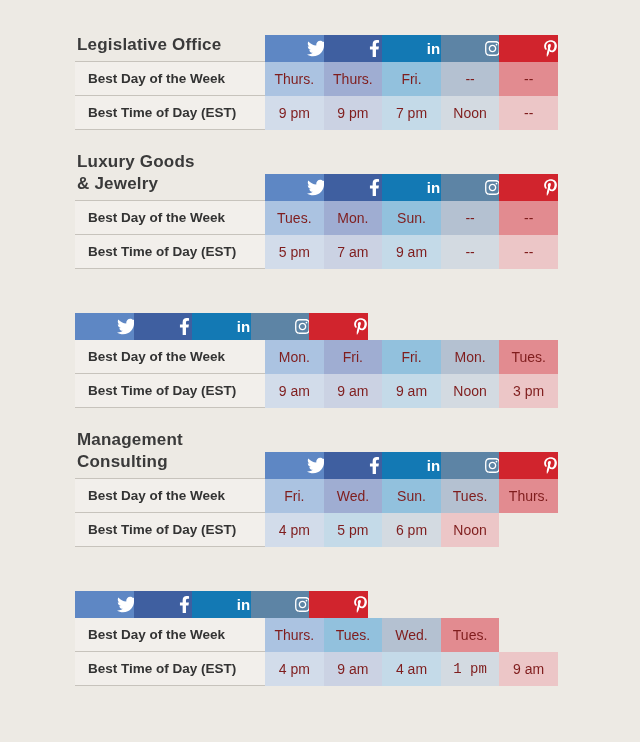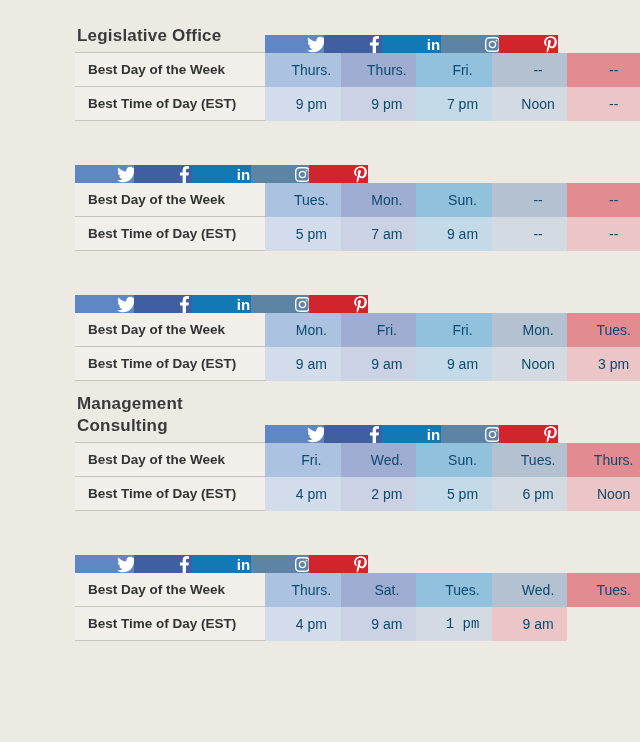--- a/index.html
+++ b/index.html
@@ -8,21 +8,21 @@
     background: #edeae4;
     font-family: "Liberation Sans", sans-serif;
     overflow: hidden;
   }
   #tables {
     padding-top: 35px;
     padding-left: 75px;
   }
   .industry { margin-bottom: 44px; }
   .row { display: flex; }
-  .row.header { height: 18px; }
+  .row.header { height: 27px; }
   .row.data { height: 34px; }
   .lbl {
     width: 190px;
     box-sizing: border-box;
     flex: 0 0 190px;
   }
   .lbl.title-cell {
     position: relative;
     border-bottom: 1px solid #c7c3bc;
   }
@@ -49,22 +49,21 @@
   }
   .cell {
     width: 58.6px;
     flex: 0 0 58.6px;
     display: flex;
     align-items: center;
     justify-content: center;
   }
   .data-cell {
     font-size: 14px;
-    color: #0c4a6e;
-    padding-left: 17px;
+    color: #7f1d1d;
   }
   .icon { display: flex; align-items: center; justify-content: center; margin-left: 44px; }
   .icon svg { display: block; }
   .li-text {
     color: #ffffff;
     font-weight: bold;
     font-size: 15px;
     line-height: 1;
   }
 </style>
@@ -123,20 +122,24 @@
         <div class="lbl data-lbl">Best Time of Day (EST)</div>
         <div class="cell data-cell" style="background: rgb(210, 220, 234);">9 pm</div>
         <div class="cell data-cell" style="background: rgb(203, 210, 227);">9 pm</div>
         <div class="cell data-cell" style="background: rgb(196, 218, 232);">7 pm</div>
         <div class="cell data-cell" style="background: rgb(211, 218, 225);">Noon</div>
         <div class="cell data-cell" style="background: rgb(236, 198, 199);">--</div>
       </div>
     </section>
     <section class="industry">
       <div class="row header">
+        <div class="lbl title-cell">
+          <span class="title-text">Luxury Goods
+&amp; Jewelry</span>
+        </div>
         <div class="cell icon-cell" style="background: rgb(94, 135, 196);">
           <span class="icon">
             <svg width="19" height="19" viewBox="0 0 512 512">
               <path fill="#ffffff" d="M459.37 151.716c.325 4.548.325 9.097.325 13.645 0 138.72-105.583 298.558-298.558 298.558-59.452 0-114.68-17.219-161.137-47.106 8.447.974 16.568 1.299 25.34 1.299 49.055 0 94.213-16.568 130.274-44.832-46.132-.975-84.792-31.188-98.112-72.772 6.498.974 12.995 1.624 19.818 1.624 9.421 0 18.843-1.3 27.614-3.573-48.081-9.747-84.143-51.98-84.143-102.985v-1.299c13.969 7.797 30.214 12.67 47.431 13.319-28.264-18.843-46.781-51.005-46.781-87.391 0-19.492 5.197-37.36 14.294-52.954 51.655 63.675 129.3 105.258 216.365 109.807-1.624-7.797-2.599-15.918-2.599-24.04 0-57.828 46.782-104.934 104.934-104.934 30.213 0 57.502 12.67 76.67 33.137 23.715-4.548 46.456-13.32 66.599-25.34-7.798 24.366-24.366 44.833-46.132 57.827 21.117-2.273 41.584-8.122 60.426-16.243-14.292 20.791-32.161 39.308-52.628 55.253z"></path>
             </svg>
           </span>
         </div>
         <div class="cell icon-cell" style="background: rgb(63, 95, 160);">
           <span class="icon">
             <svg width="11" height="17" viewBox="0 0 320 512">
@@ -278,21 +281,20 @@
         <div class="lbl data-lbl">Best Day of the Week</div>
         <div class="cell data-cell" style="background: rgb(171, 195, 225);">Fri.</div>
         <div class="cell data-cell" style="background: rgb(159, 173, 210);">Wed.</div>
         <div class="cell data-cell" style="background: rgb(146, 193, 221);">Sun.</div>
         <div class="cell data-cell" style="background: rgb(180, 193, 209);">Tues.</div>
         <div class="cell data-cell" style="background: rgb(226, 139, 144);">Thurs.</div>
       </div>
       <div class="row data">
         <div class="lbl data-lbl">Best Time of Day (EST)</div>
         <div class="cell data-cell" style="background: rgb(210, 220, 234);">4 pm</div>
-        <div class="cell data-cell" style="background: rgb(203, 210, 227);">2 pm</div>
         <div class="cell data-cell" style="background: rgb(196, 218, 232);">5 pm</div>
         <div class="cell data-cell" style="background: rgb(211, 218, 225);">6 pm</div>
         <div class="cell data-cell" style="background: rgb(236, 198, 199);">Noon</div>
       </div>
     </section>
     <section class="industry">
       <div class="row header">
         <div class="cell icon-cell" style="background: rgb(94, 135, 196);">
           <span class="icon">
             <svg width="19" height="19" viewBox="0 0 512 512">
@@ -323,26 +325,26 @@
           <span class="icon">
             <svg width="13" height="17" viewBox="0 0 384 512">
               <path fill="#ffffff" d="M204 6.5C101.4 6.5 0 74.9 0 185.6 0 256 39.6 296 63.6 296c9.9 0 15.6-27.6 15.6-35.4 0-9.3-23.7-29.1-23.7-67.8 0-80.4 61.2-137.4 140.4-137.4 68.1 0 118.5 38.7 118.5 109.8 0 53.1-21.3 152.7-90.3 152.7-24.9 0-46.2-18-46.2-43.8 0-37.8 26.4-74.4 26.4-113.4 0-66.2-93.9-54.2-93.9 25.8 0 16.8 2.1 35.4 9.6 50.7-13.8 59.4-42 147.9-42 209.1 0 18.9 2.7 37.5 4.5 56.4 3.4 3.8 1.7 3.4 6.9 1.5 50.4-69 48.6-82.5 71.4-172.8 12.3 23.4 44.1 36 69.3 36 106.2 0 153.9-103.5 153.9-196.8C384 71.3 298.2 6.5 204 6.5z"></path>
             </svg>
           </span>
         </div>
       </div>
       <div class="row data">
         <div class="lbl data-lbl">Best Day of the Week</div>
         <div class="cell data-cell" style="background: rgb(171, 195, 225);">Thurs.</div>
-        <div class="cell data-cell" style="background: rgb(159, 173, 210);">Sat.</div>
         <div class="cell data-cell" style="background: rgb(146, 193, 221);">Tues.</div>
         <div class="cell data-cell" style="background: rgb(180, 193, 209);">Wed.</div>
         <div class="cell data-cell" style="background: rgb(226, 139, 144);">Tues.</div>
       </div>
       <div class="row data">
         <div class="lbl data-lbl">Best Time of Day (EST)</div>
         <div class="cell data-cell" style="background: rgb(210, 220, 234);">4 pm</div>
         <div class="cell data-cell" style="background: rgb(203, 210, 227);">9 am</div>
+        <div class="cell data-cell" style="background: rgb(196, 218, 232);">4 am</div>
         <div class="cell data-cell" style="background: rgb(211, 218, 225); font-family: Liberation Mono, monospace;">1 pm</div>
         <div class="cell data-cell" style="background: rgb(236, 198, 199);">9 am</div>
       </div>
     </section>
   </div>
 
 </body></html>

